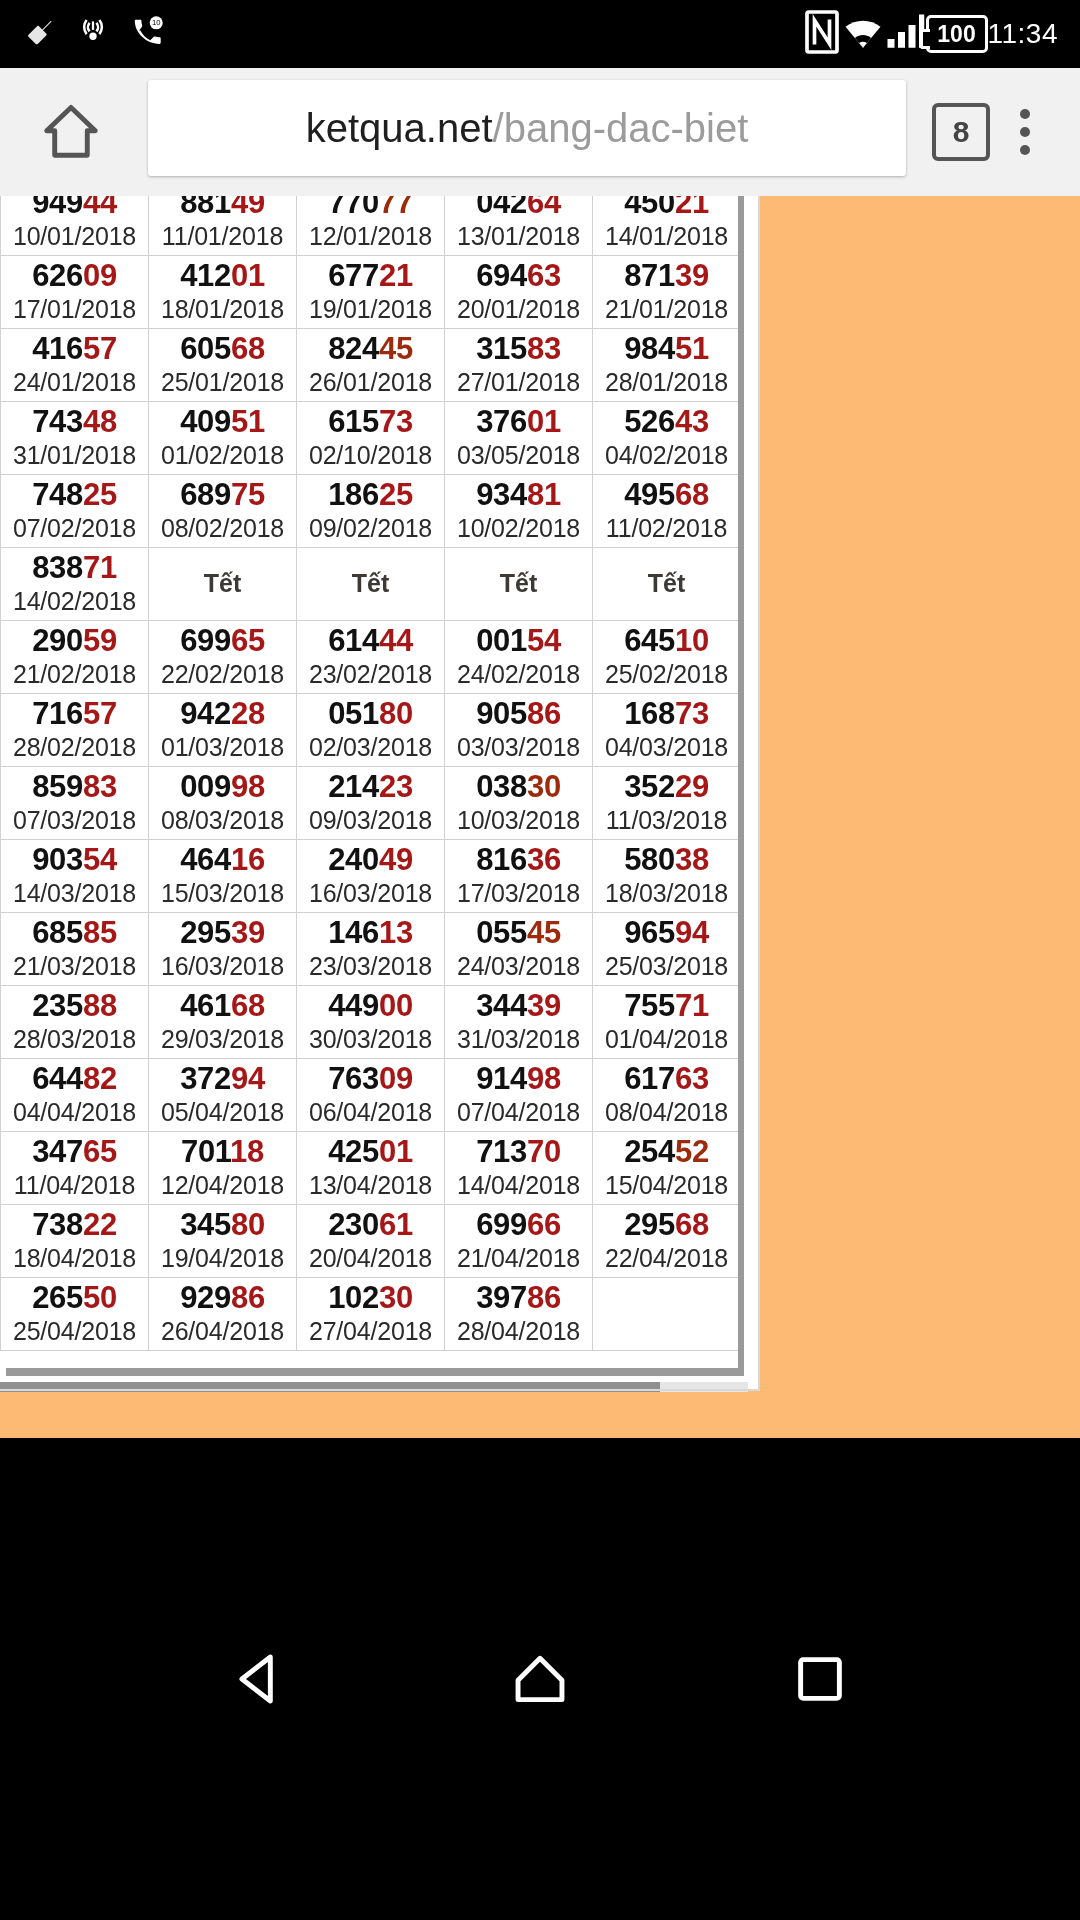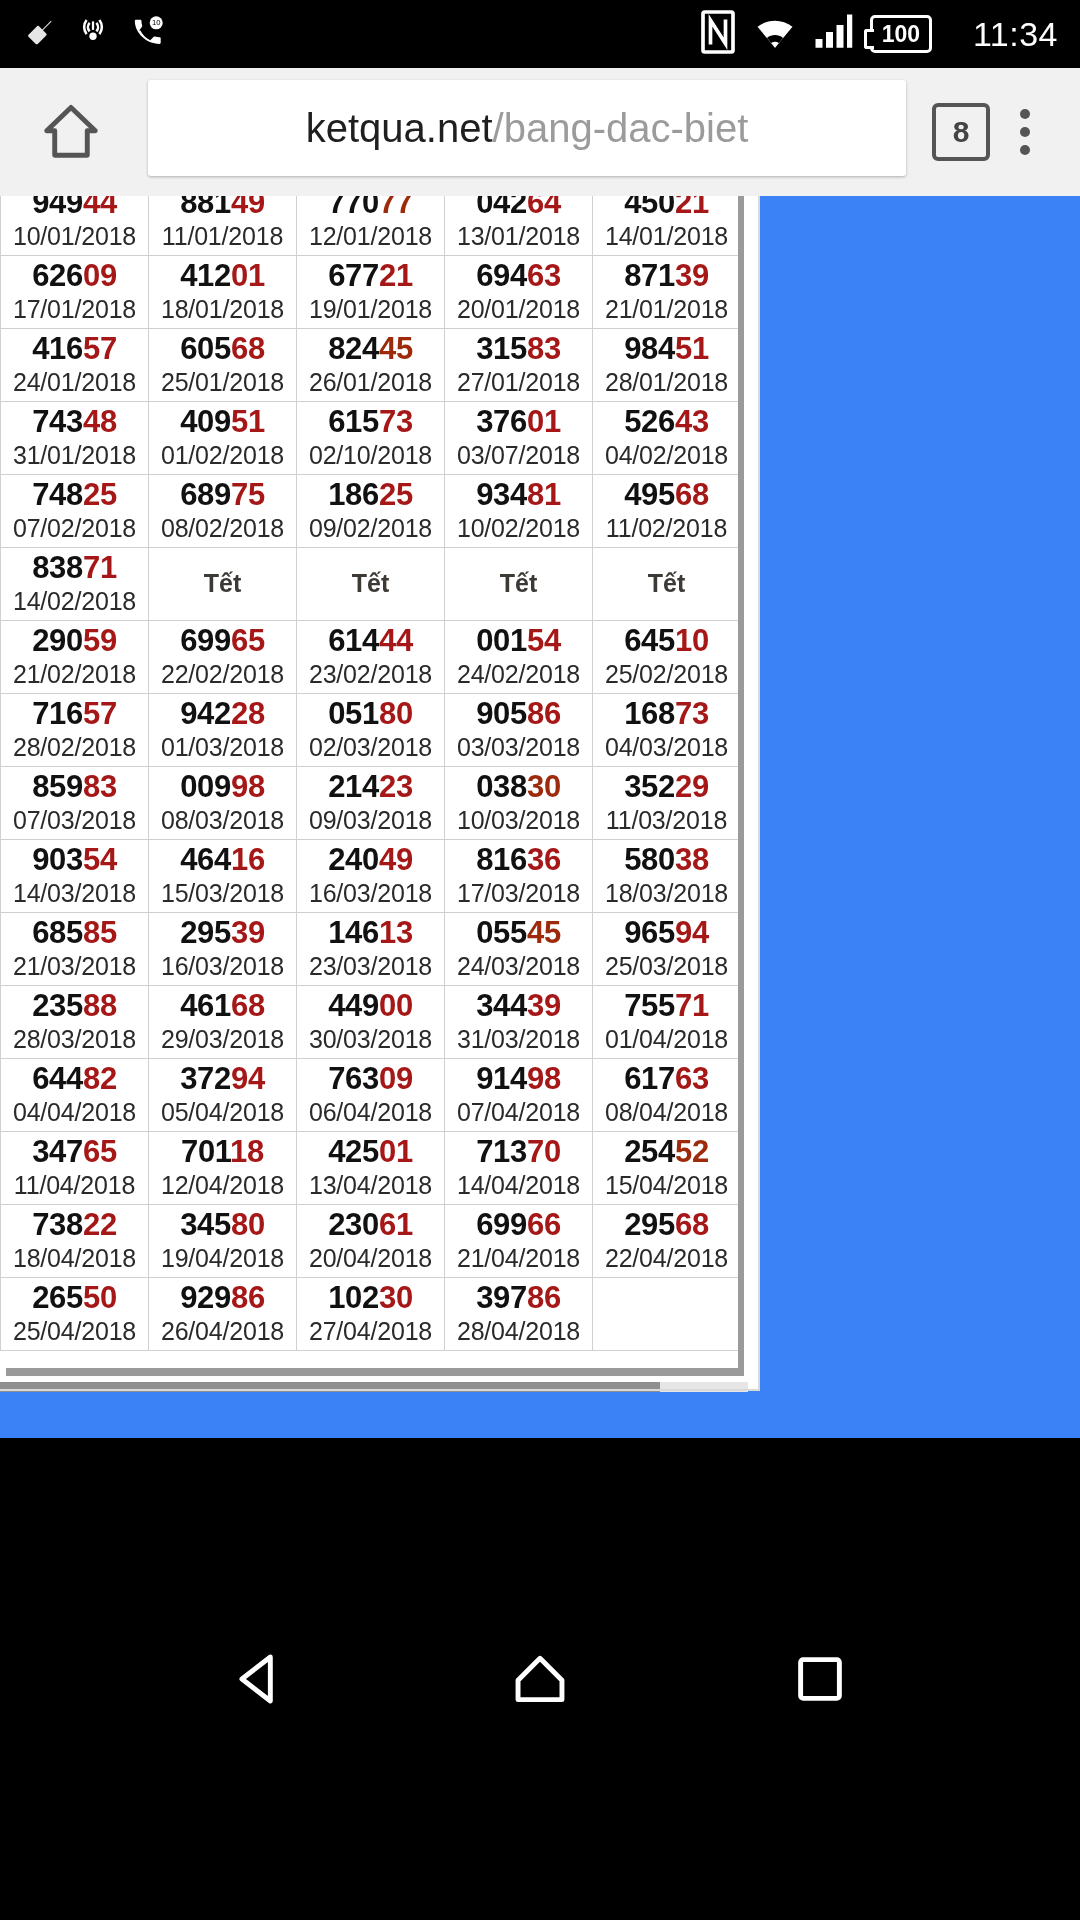--- a/index.html
+++ b/index.html
@@ -12,25 +12,25 @@
 
   
   .statusbar {
     height: 68px; width: 1080px;
     background: #000000;
     display: flex; align-items: center;
     padding: 0 22px;
     color: #ffffff;
   }
   .sb-left { display: flex; align-items: center; gap: 20px; }
-  .sb-right { margin-left: auto; display: flex; align-items: center; gap: 16px; }
+  .sb-right { margin-left: auto; display: flex; align-items: center; }
   .sb-icon { display: block; }
   .sb-clock {
-    font-size: 34px; font-weight: 400; color: #ffffff;
-    letter-spacing: 0.5px; margin-left: 25px;
+    font-size: 28px; font-weight: 400; color: #ffffff;
+    letter-spacing: 0.5px; margin-left: 0;
     font-family: "Liberation Sans", sans-serif;
   }
   .batt {
     position: relative; width: 62px; height: 38px;
     border: 3px solid #ffffff; border-radius: 5px;
     display: flex; align-items: center; justify-content: center;
   }
   .batt:after {
     content: ""; position: absolute; left: -9px; top: 11px;
     width: 7px; height: 14px; background: #000; 
@@ -63,21 +63,21 @@
     width: 58px; height: 58px; border: 4px solid #555; border-radius: 6px;
     display: flex; align-items: center; justify-content: center;
     font-size: 30px; font-weight: 700; color: #444; margin: 0 14px 0 10px;
   }
   .menu-dots { width: 48px; display: flex; flex-direction: column; align-items: center; gap: 8px; padding-right: 6px; }
   .menu-dots i { width: 10px; height: 10px; border-radius: 50%; background: #555; display: block; }
 
   
   .webview {
     width: 1080px; height: 1242px;
-    background: #3b82f6;
+    background: #fdba74;
     position: relative;
     overflow: hidden;
   }
   .page-frame {
     position: absolute; left: 0; top: 0;
     width: 758px; height: 1195px;
     background: #ffffff;
   }
   .card-right-edge {
     position: absolute; left: 758px; top: 0; width: 2px; height: 1195px; background: #d9d9d9;
@@ -293,21 +293,21 @@
             <td>
               <div class="num"><span>409</span><span class="tail">51</span></div>
               <div class="date">01/02/2018</div>
             </td>
             <td>
               <div class="num"><span>615</span><span class="tail">73</span></div>
               <div class="date">02/10/2018</div>
             </td>
             <td class="green">
               <div class="num"><span>376</span><span class="tail">01</span></div>
-              <div class="date">03/07/2018</div>
+              <div class="date">03/05/2018</div>
             </td>
             <td class="green">
               <div class="num"><span>526</span><span class="tail">43</span></div>
               <div class="date">04/02/2018</div>
             </td>
           </tr>
           <tr>
             <td>
               <div class="num"><span>748</span><span class="tail">25</span></div>
               <div class="date">07/02/2018</div>

